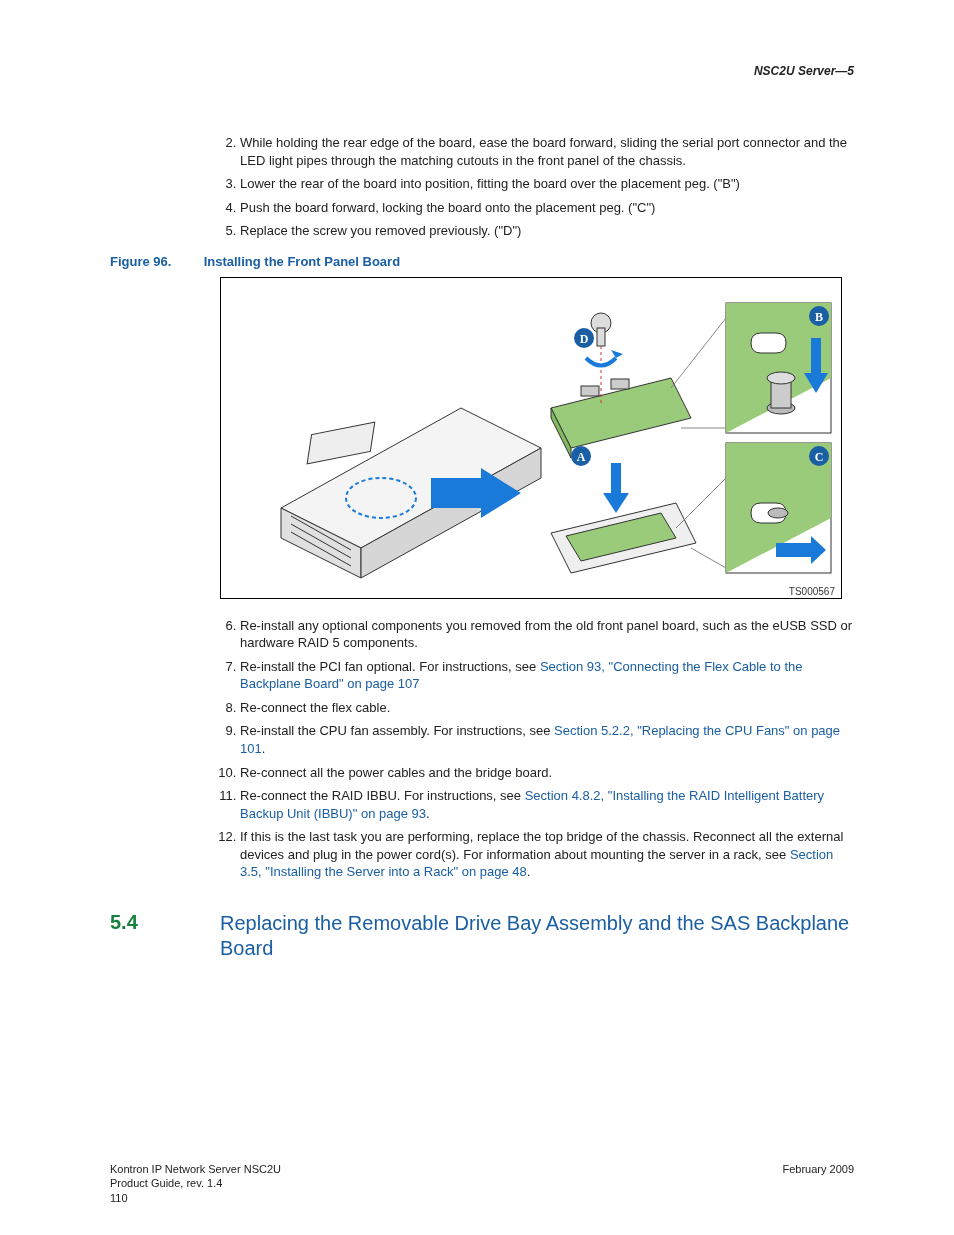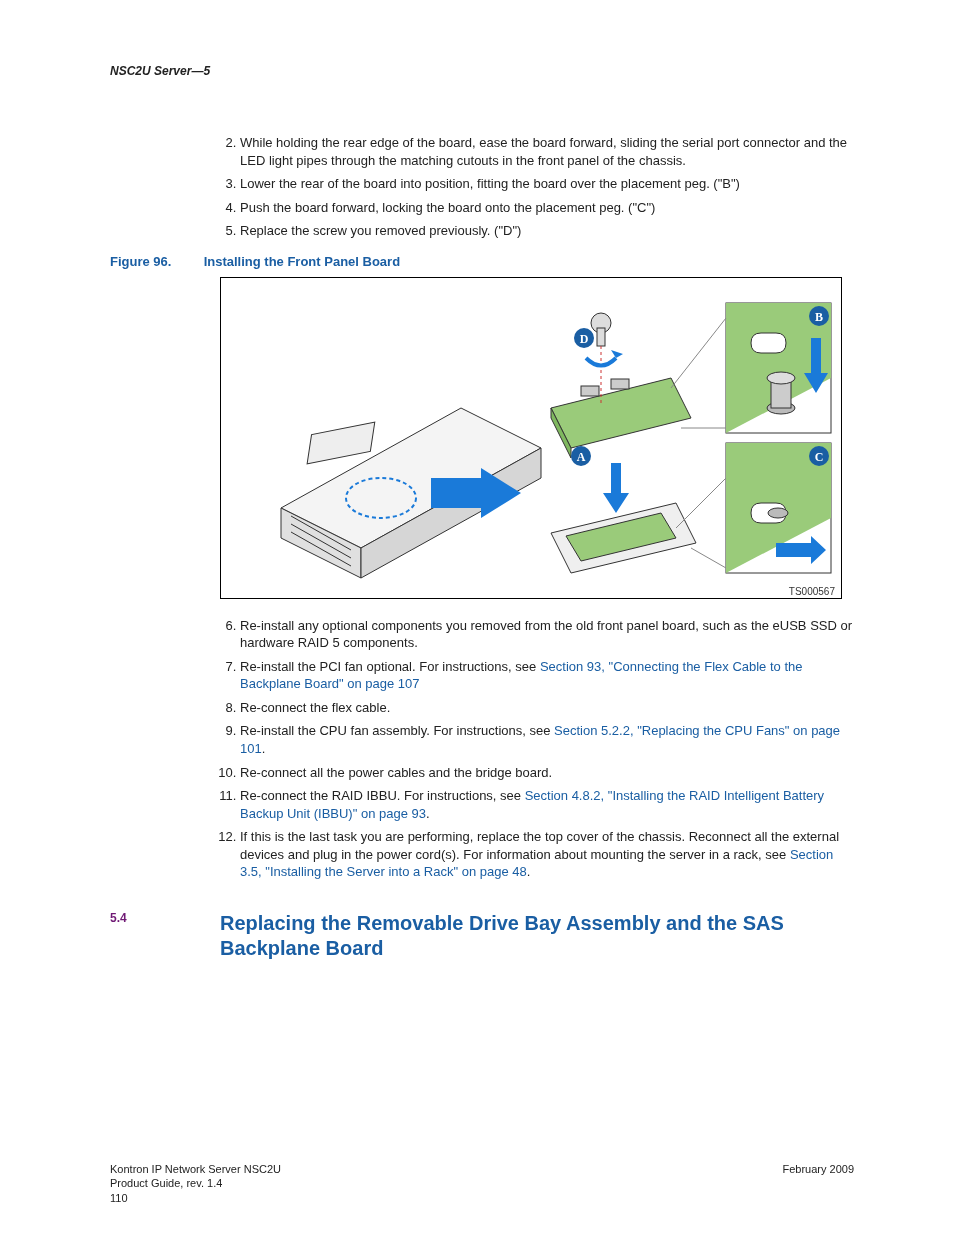--- a/index.html
+++ b/index.html
@@ -11,20 +11,21 @@
     background: #fff;
   }
   .page {
     width: 954px;
     height: 1235px;
     position: relative;
     box-sizing: border-box;
     padding: 64px 100px 40px 110px;
   }
   .running-head {
+    text-align: right;
     font-style: italic;
     font-weight: bold;
     font-size: 12px;
     margin-bottom: 56px;
   }
   .content {
     margin-left: 110px;
     margin-top: 20px;
   }
   ol.steps {
@@ -58,29 +59,29 @@
     font-size: 10px;
     color: #333;
   }
   .ref-link { color: #1a5ea3; }
   .section-head {
     margin-top: 30px;
     display: flex;
     align-items: flex-start;
   }
   .section-num {
-    color: #701a75;
+    color: #15803d;
     font-weight: bold;
-    font-size: 12px;
+    font-size: 20px;
     width: 110px;
     flex: 0 0 110px;
   }
   .section-title {
     color: #1a5ea3;
-    font-weight: bold;
+    font-weight: normal;
     font-size: 20px;
     line-height: 1.25;
   }
   .section-body {
     margin-left: 110px;
     margin-top: 14px;
     line-height: 1.35;
   }
   .footer {
     position: absolute;
@@ -194,21 +195,21 @@
   </div>
 
   <div class="content" style="margin-top:18px;">
     <ol class="steps" start="6" id="steps-b">
         <li><span>Re-install any optional components you removed from the old front panel board, such as the eUSB SSD or hardware RAID 5 components.</span></li>
         <li><span>Re-install the PCI fan optional. For instructions, see </span><span class="ref-link">Section 93, "Connecting the Flex Cable to the Backplane Board" on page 107</span></li>
         <li><span>Re-connect the flex cable.</span></li>
         <li><span>Re-install the CPU fan assembly. For instructions, see </span><span class="ref-link">Section 5.2.2, "Replacing the CPU Fans" on page 101</span><span>.</span></li>
         <li><span>Re-connect all the power cables and the bridge board.</span></li>
         <li><span>Re-connect the RAID IBBU. For instructions, see </span><span class="ref-link">Section 4.8.2, "Installing the RAID Intelligent Battery Backup Unit (IBBU)" on page 93</span><span>.</span></li>
-        <li><span>If this is the last task you are performing, replace the top cover of the chassis. Reconnect all the external devices and plug in the power cord(s).
+        <li><span>If this is the last task you are performing, replace the top bridge of the chassis. Reconnect all the external devices and plug in the power cord(s).
 For information about mounting the server in a rack, see </span><span class="ref-link">Section 3.5, "Installing the Server into a Rack" on page 48</span><span>.</span></li>
       </ol>
   </div>
 
   <div class="section-head">
     <div class="section-num">5.4</div>
     <div class="section-title">Replacing the Removable Drive Bay Assembly and the SAS Backplane Board</div>
   </div>
 
   <div class="footer">

